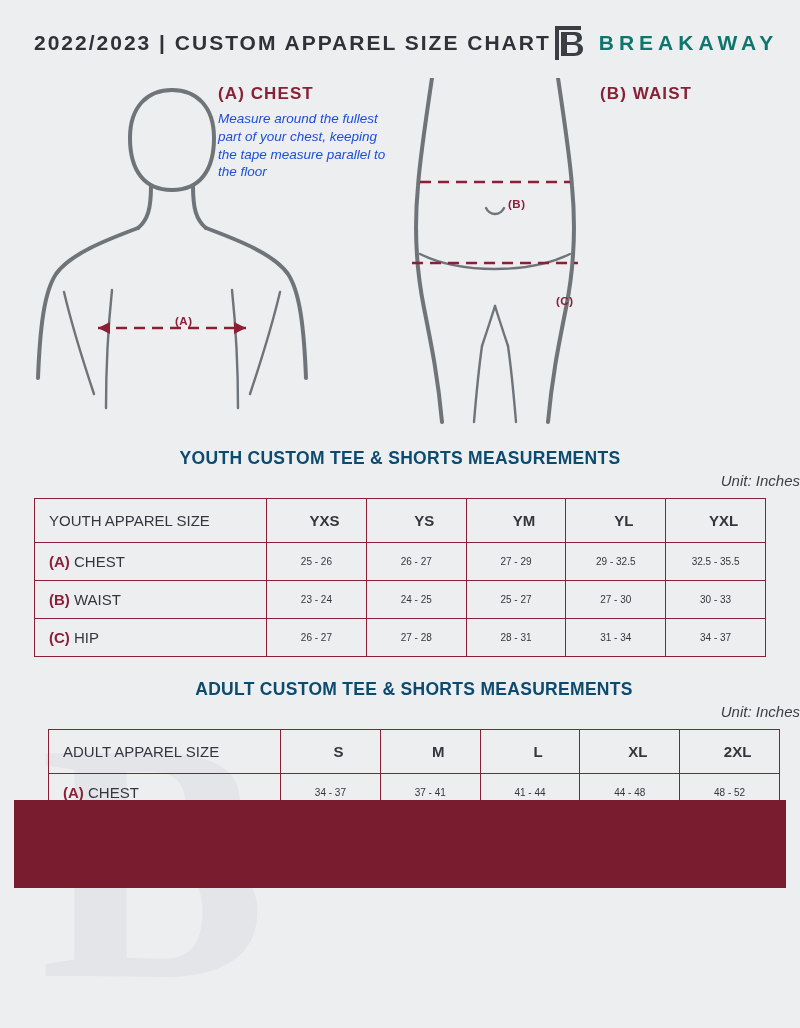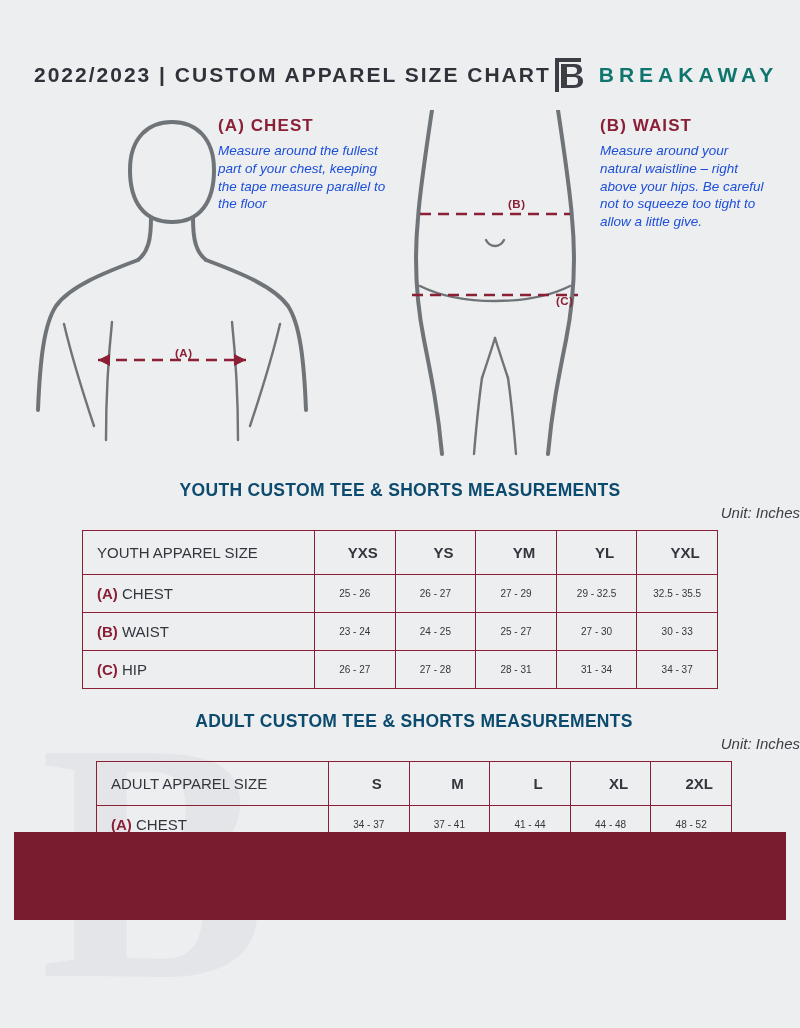--- a/index.html
+++ b/index.html
@@ -27,21 +27,21 @@
     user-select: none;
   }
 
   .page { position: relative; z-index: 1; }
 
   
   .header {
     display: flex;
     align-items: center;
     justify-content: space-between;
-    padding: 56px 30px 10px 34px;
+    padding: 24px 30px 10px 34px;
     text-align: center;
   }
   .header-title {
     font-size: 21px;
     font-weight: bold;
     letter-spacing: 2.0px;
     color: #2f3238;
     white-space: nowrap;
   }
   .brand {
@@ -113,21 +113,21 @@
   .section-unit {
     text-align: right;
     font-size: 15px;
     font-style: italic;
     color: #3b3f45;
     margin-top: 3px;
     margin-bottom: 9px;
   }
 
   table {
-    width: 636px;
+    width: 732px;
     margin: 0 auto;
     border-collapse: collapse;
     table-layout: fixed;
   }
   table td, table th {
     border: 1px solid #8a1f36;
     text-align: center;
     font-size: 10px;
     color: #33373d;
     font-weight: normal;
@@ -238,21 +238,20 @@
         </g>
       </svg>
     </div>
 
     <div class="callout c-chest">
       <div class="callout-title">(A) CHEST</div>
       <div class="callout-body">Measure around the fullest part of your chest, keeping the tape measure parallel to the floor</div>
     </div>
     <div class="callout c-waist">
       <div class="callout-title">(B) WAIST</div>
-      <div class="callout-body">Measure around your natural waistline – right above your hips. Be careful not to squeeze too tight to allow a little give.</div>
     </div>
 
     <span class="tag" style="left:175px; top:237px;">(A)</span>
     <span class="tag" style="left:895px; top:92px;"></span>
     <span class="tag" style="left:899px; top:92px;"></span>
     <span class="tag" style="left:898px; top:92px;"></span>
     <span class="tag" style="left:895px; top:92px;"></span>
   </div>
 
   <span class="tag" style="position:absolute; left:508px; top:198px;">(B)</span>

